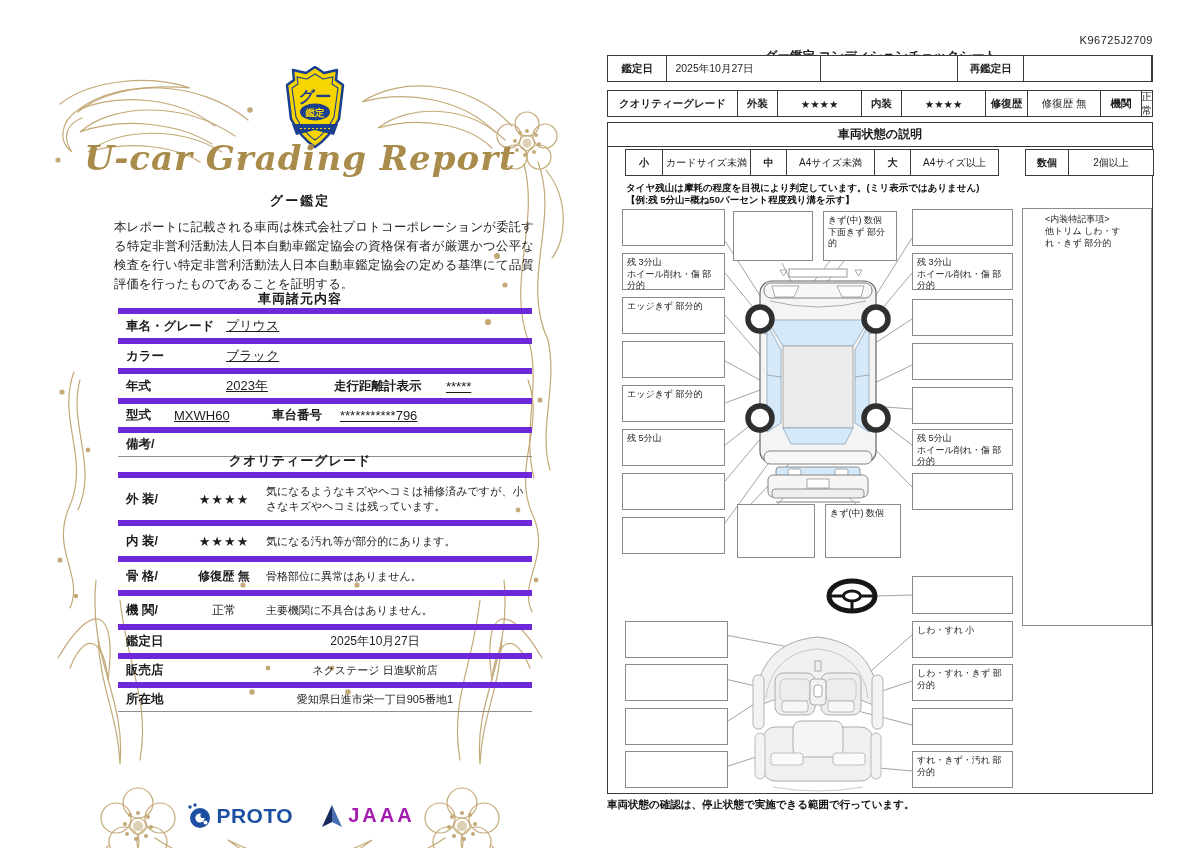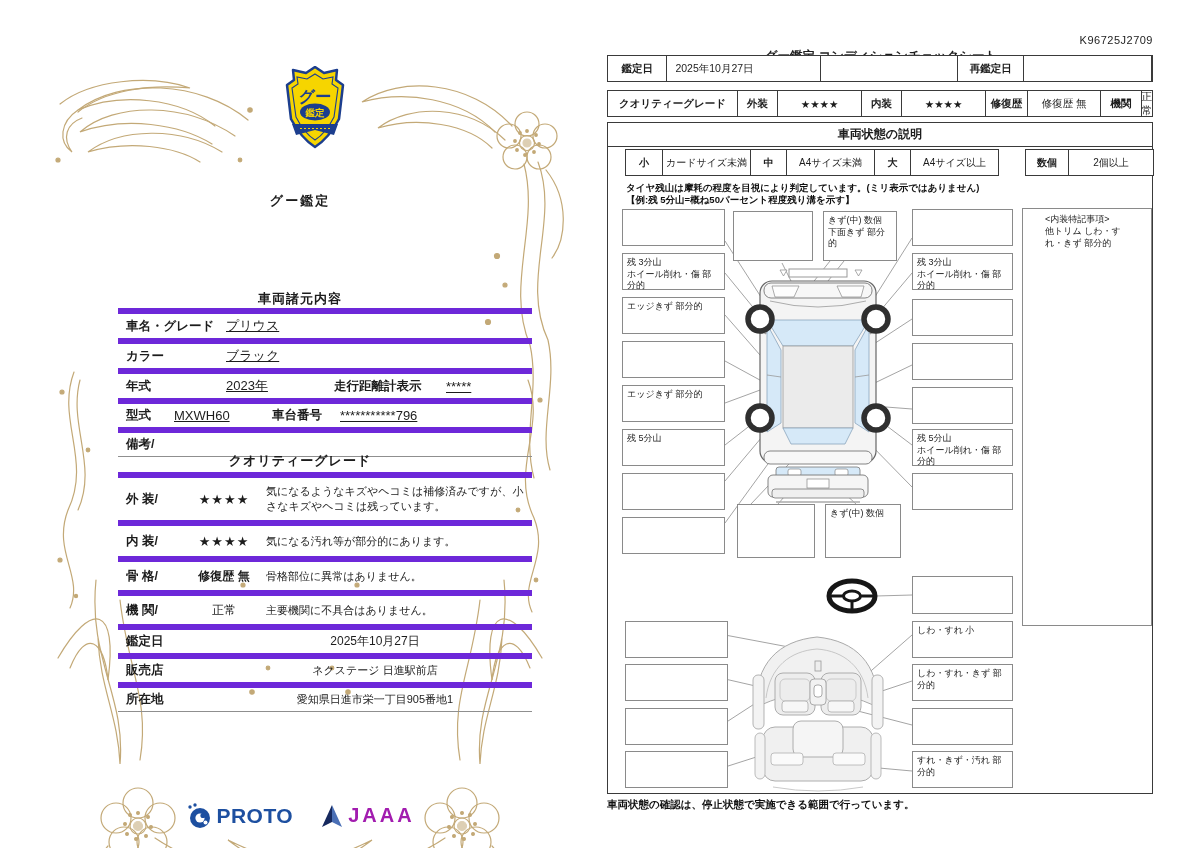--- a/index.html
+++ b/index.html
@@ -145,22 +145,24 @@
   <svg class="lp-abs" style="left:284px;top:26px" width="62" height="86" viewBox="0 0 62 86">
     <path d="M31,1 L40,7 L53,4 L52,14 L59,19 L55,53 Q45,72 31,81 Q17,72 7,53 L3,19 L10,14 L9,4 L22,7 Z" fill="#f6d500" stroke="#1c3e8e" stroke-width="2.5" stroke-linejoin="round"></path>
     <path d="M31,8 L39,13 L49,11 L48,18 L54,22 L50,51 Q42,67 31,74 Q20,67 12,51 L8,22 L14,18 L13,11 L23,13 Z" fill="none" stroke="#1c3e8e" stroke-width="1.1"></path>
     <text x="31" y="36" text-anchor="middle" font-size="16" font-weight="bold" fill="#1c3e8e" font-family="'Liberation Sans',sans-serif">グー</text>
     <ellipse cx="31" cy="46" rx="15" ry="8.5" fill="#1c3e8e"></ellipse>
     <text x="31" y="50" text-anchor="middle" font-size="9.5" font-weight="bold" fill="#f6d500" font-family="'Liberation Sans',sans-serif">鑑定</text>
     <path d="M8,58 L54,58 L50,69 L31,64 L12,69 Z" fill="#1c3e8e"></path>
     <line x1="16" y1="62.5" x2="46" y2="62.5" stroke="#f6d500" stroke-width="1" stroke-dasharray="2,2"></line>
   </svg>
 
+  <div id="lp-title" class="lp-abs lp-center" style="top:98px">U-car Grading Report</div>
   <div id="lp-subtitle" class="lp-abs lp-center" style="top:152px">グー鑑定</div>
 
+  <div id="lp-intro" class="lp-abs" style="top:178px">本レポートに記載される車両は株式会社プロトコーポレーションが委託する特定非営利活動法人日本自動車鑑定協会の資格保有者が厳選かつ公平な検査を行い特定非営利活動法人日本自動車鑑定協会の定める基準にて品質評価を行ったものであることを証明する。</div>
 
   <div class="lp-abs lp-center lp-heading" style="top:250px">車両諸元内容</div>
 
   <div class="lp-table" style="top:268px">
     <div class="lp-row" style="min-height:27px">
       <span class="lp-lab" style="width:100px">車名・グレード</span>
       <span class="lp-val">プリウス</span>
     </div>
     <div class="lp-row" style="min-height:26px">
       <span class="lp-lab" style="width:100px">カラー</span>

